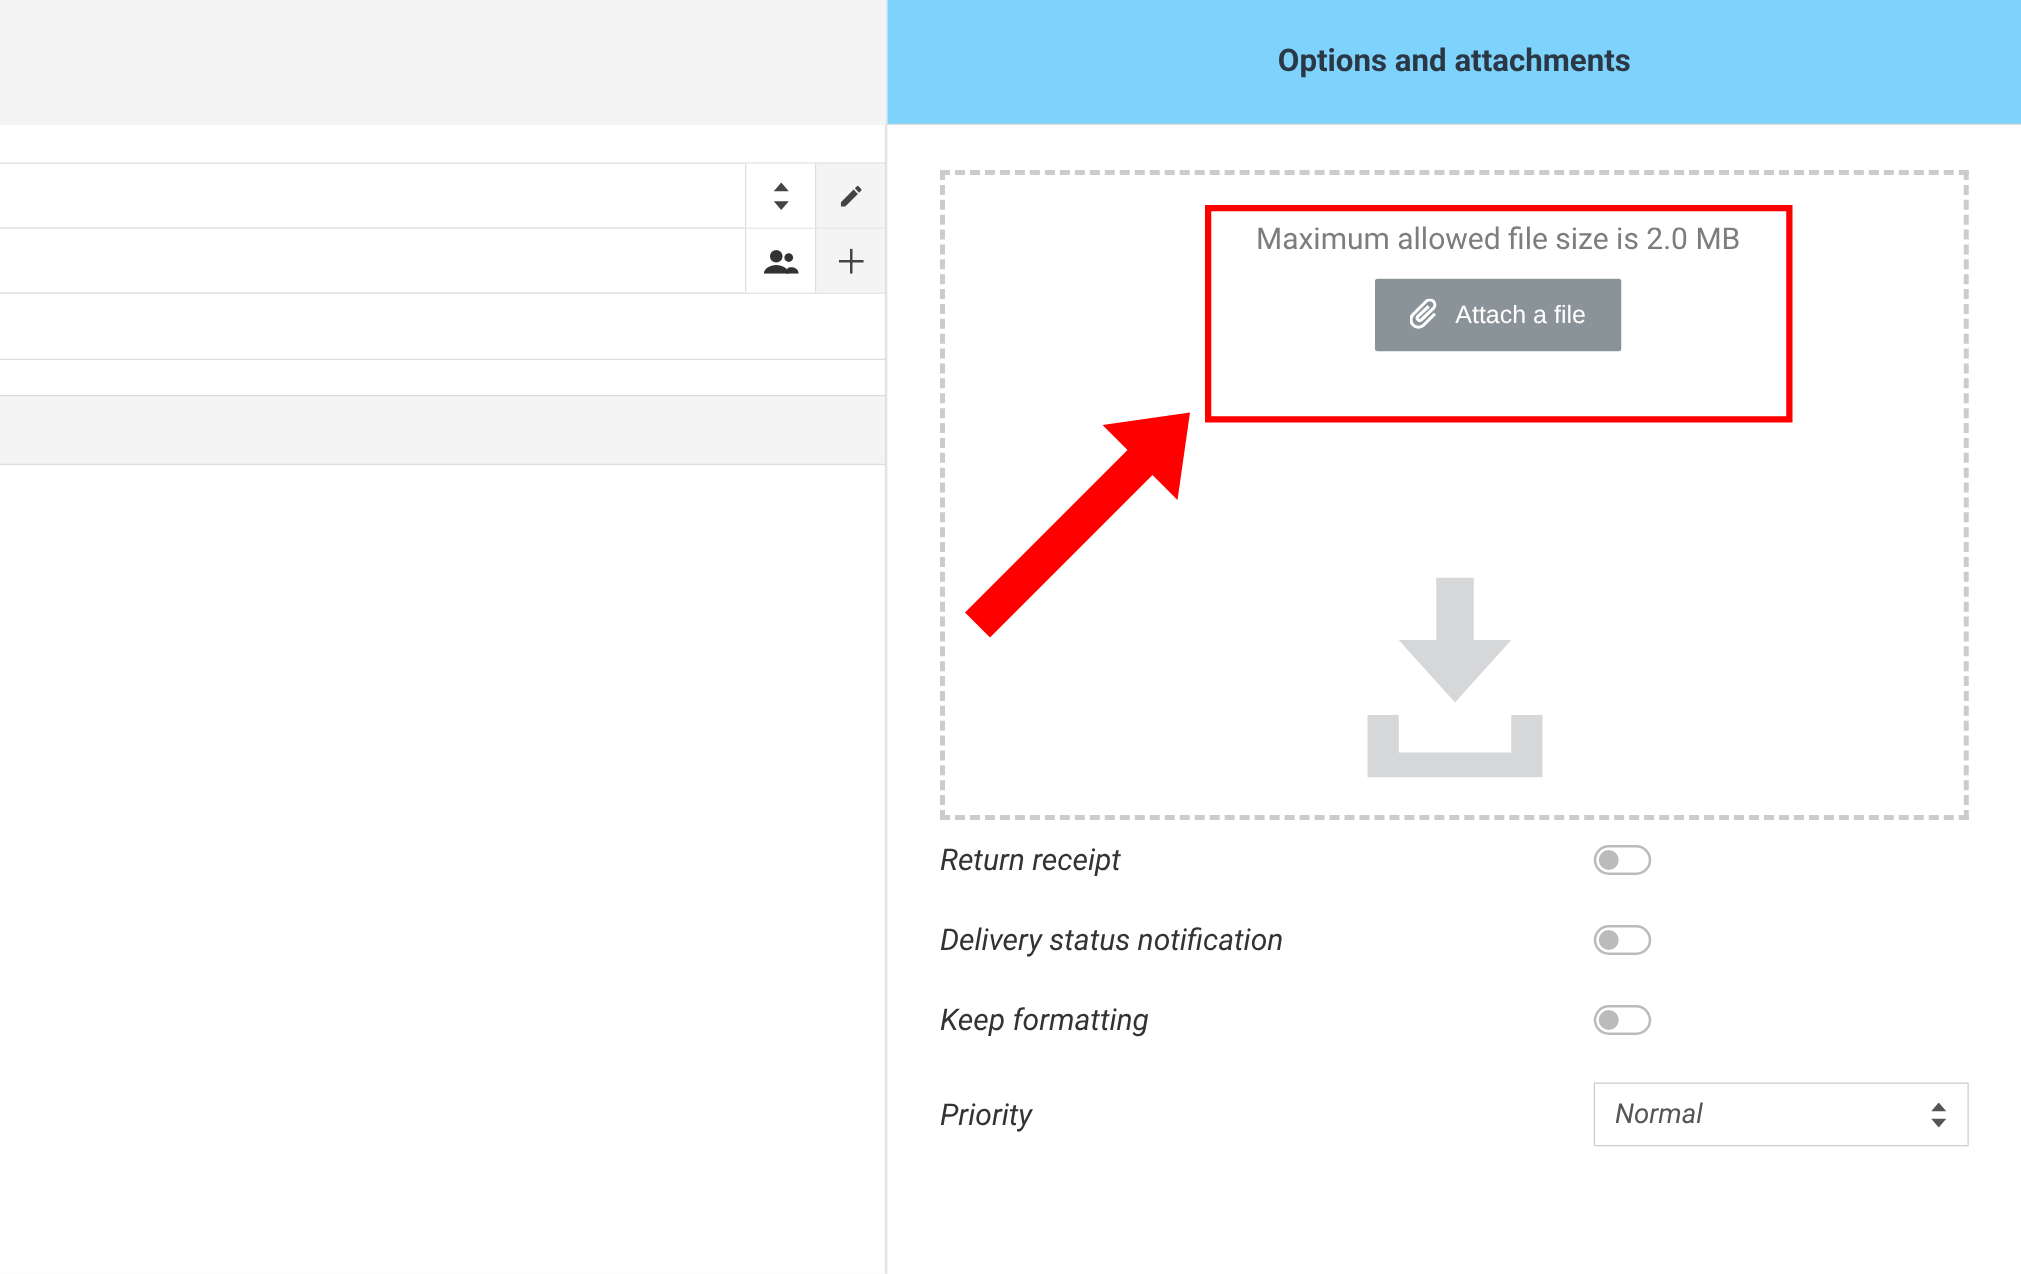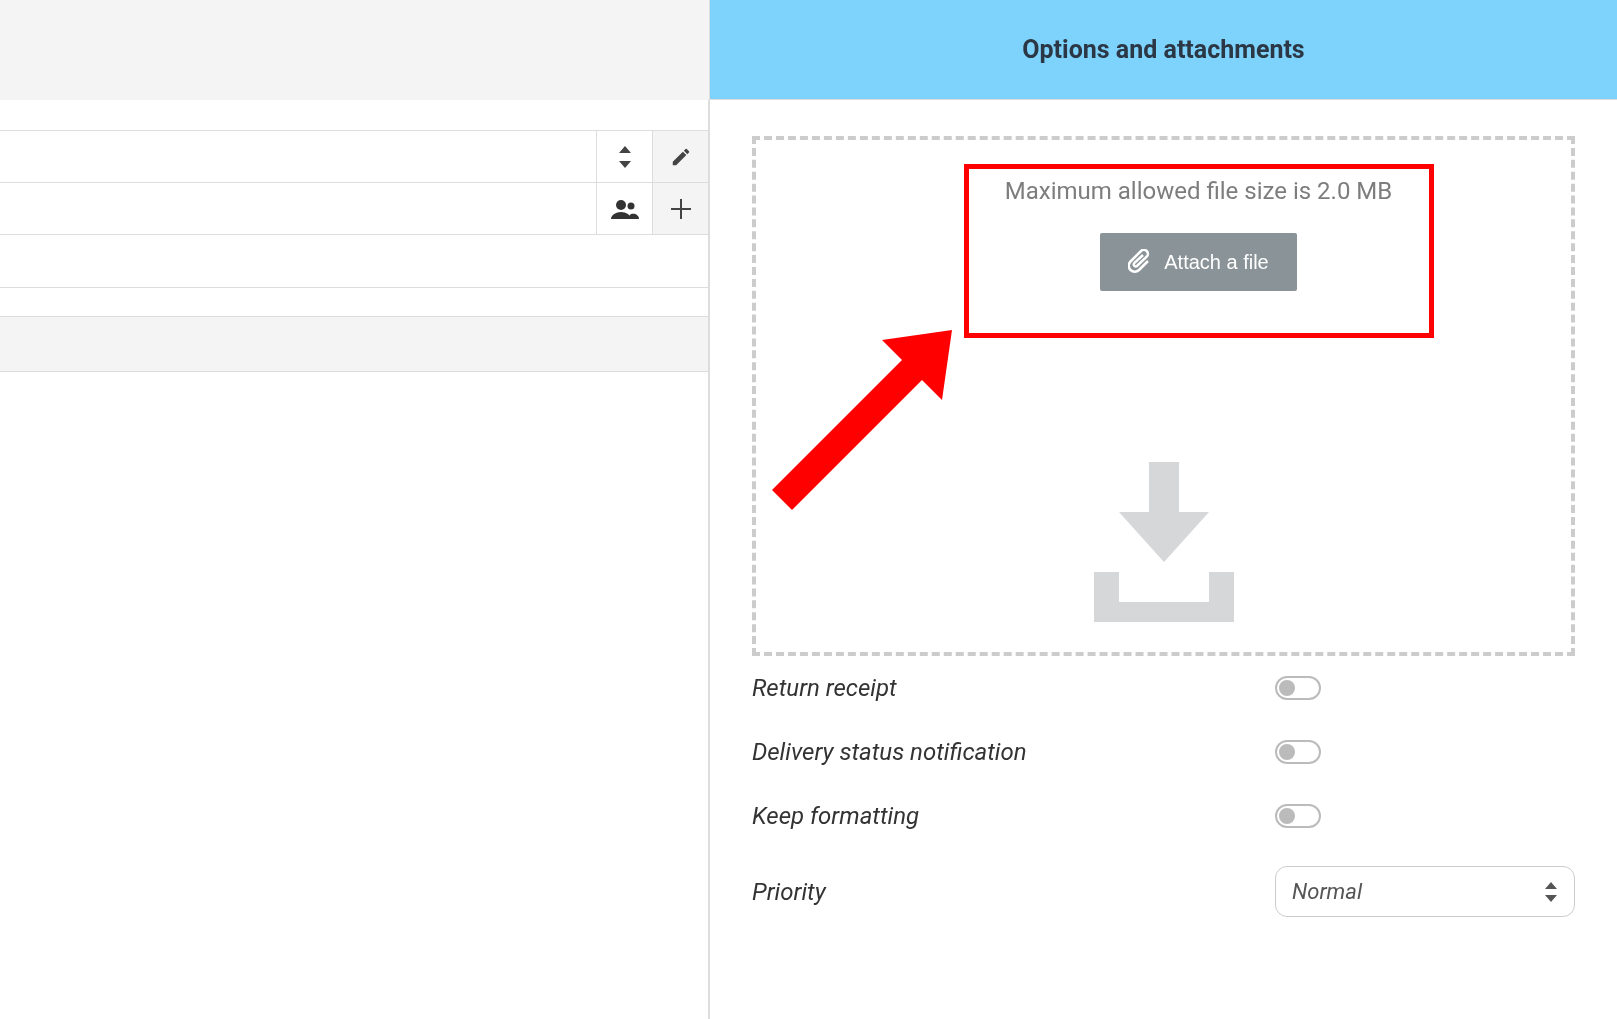--- a/index.html
+++ b/index.html
@@ -103,21 +103,21 @@
   display: flex;
   flex-direction: column;
   align-items: center;
   justify-content: flex-start;
   padding-top: 8px;
   margin-left: 70px;
 }
 .max-text {
   font-size: 24px;
   color: #7d7d7d;
-  margin-bottom: 28px;
+  margin-bottom: 18px;
 }
 .attach-btn {
   background: #8a9397;
   color: #fff;
   border: none;
   padding: 16px 28px;
   font-size: 20px;
   display: flex;
   align-items: center;
   gap: 12px;
@@ -170,21 +170,21 @@
 .select-wrap {
   border: 1px solid #ccc;
   padding: 12px 16px;
   font-size: 22px;
   width: 100%;
   display: flex;
   align-items: center;
   justify-content: space-between;
   cursor: pointer;
   color: #555;
-  border-radius: 12px;
+  border-radius: 1px;
 }
 svg { display: block; }
 </style>
 </head>
 <body>
 
 <div class="container">
   <div class="left-pane">
     <div class="left-inner">
       <div class="field-row">

